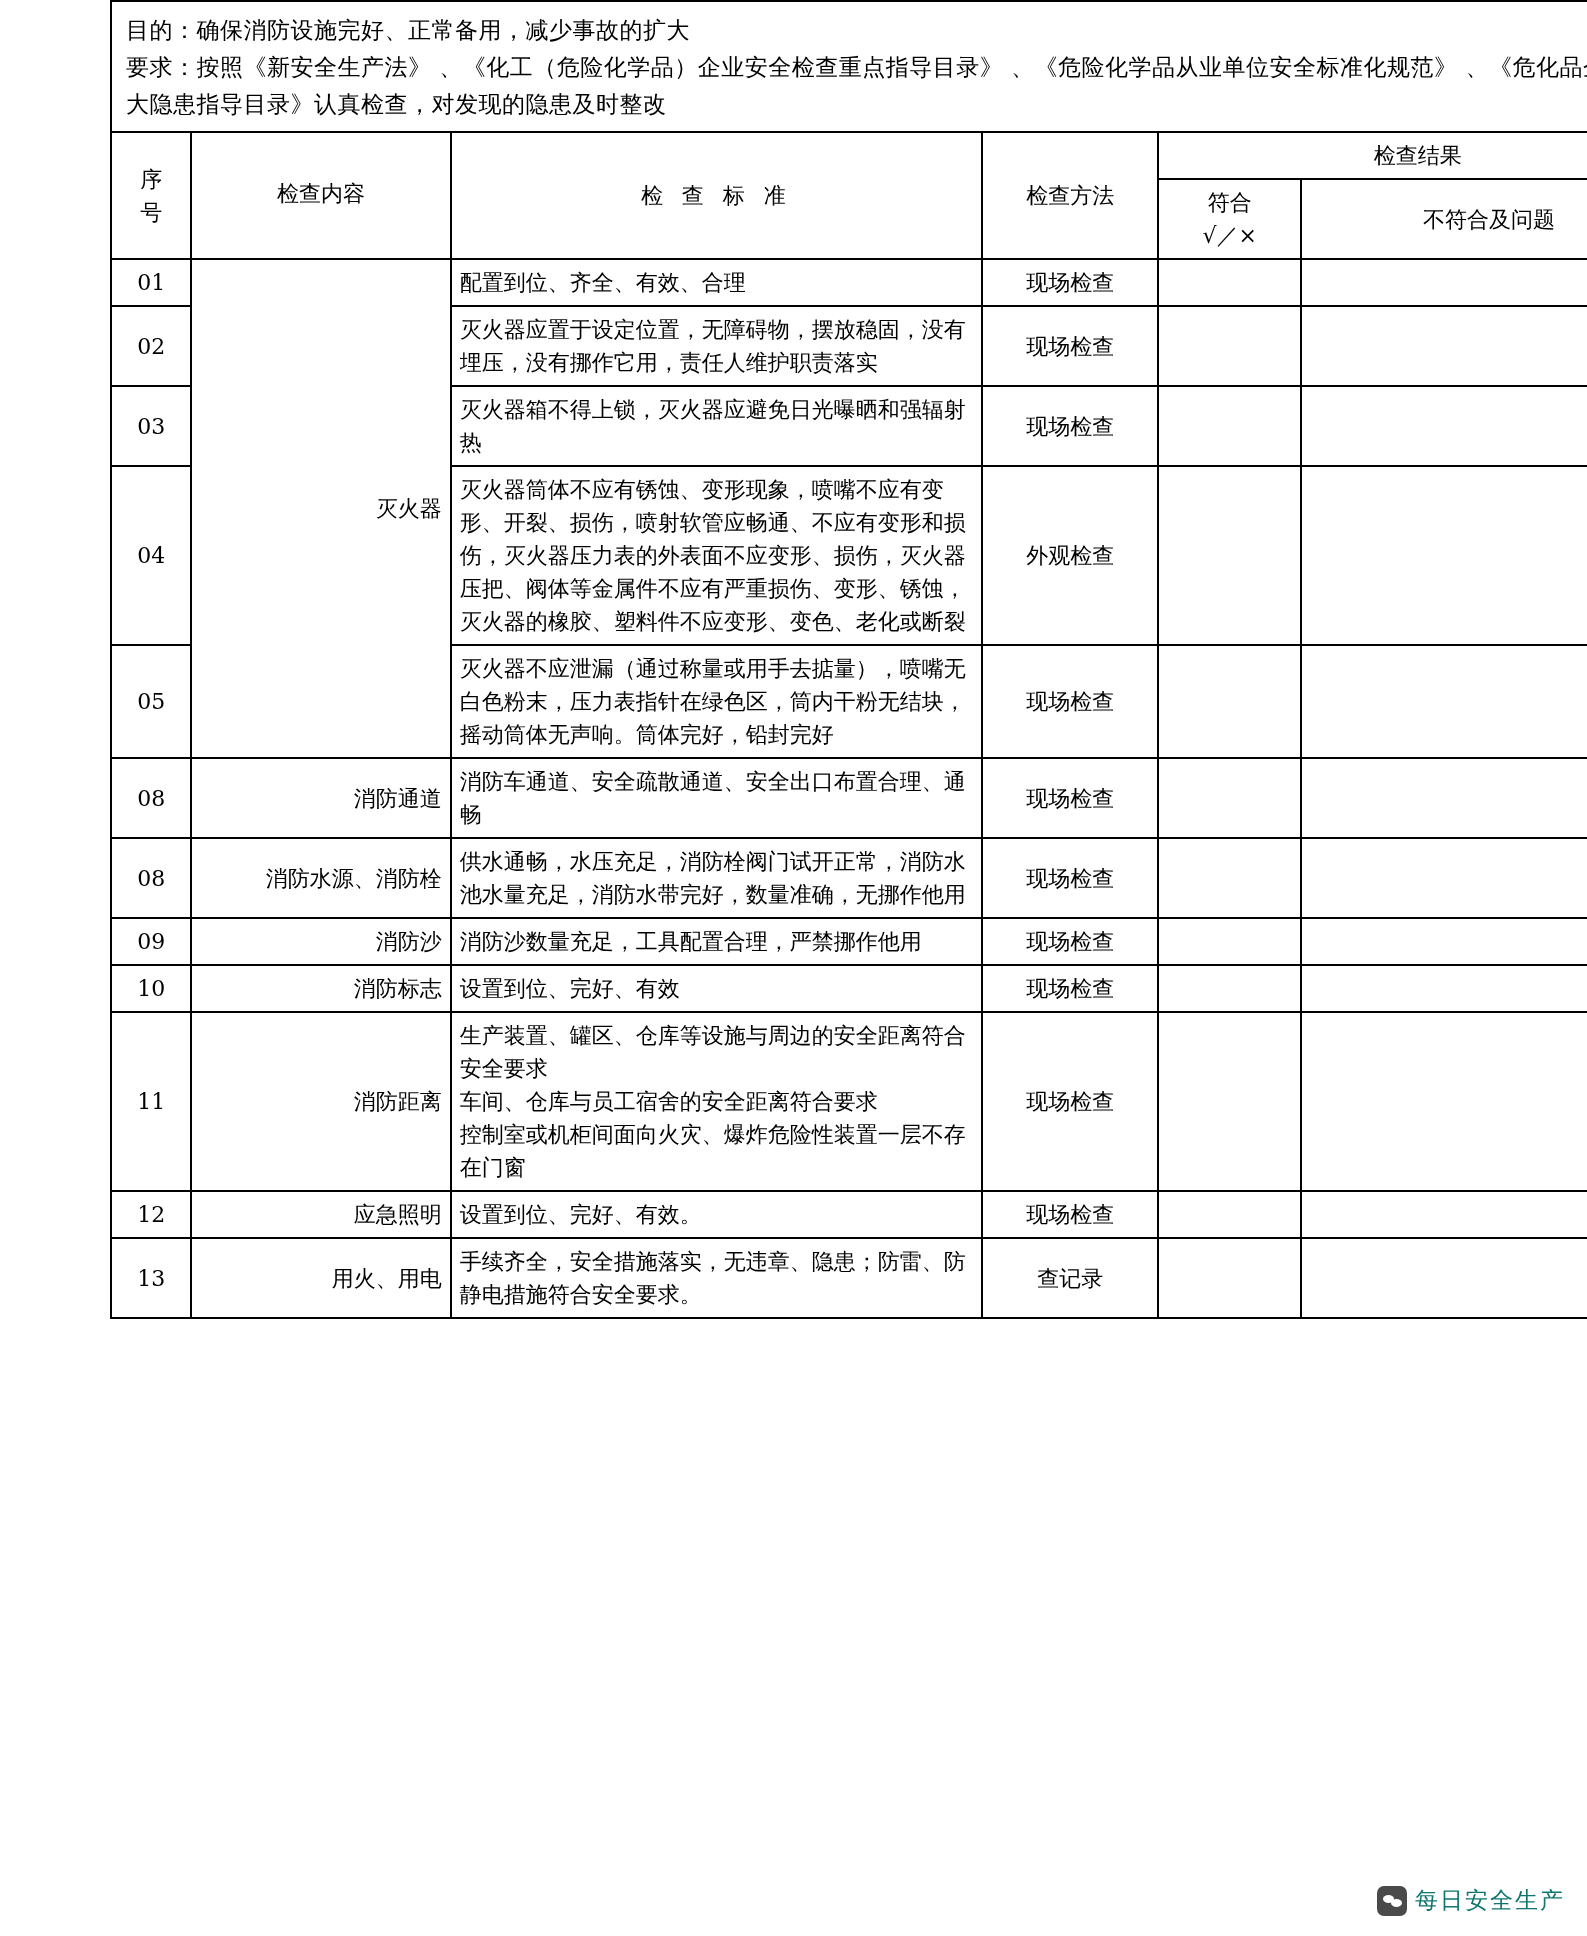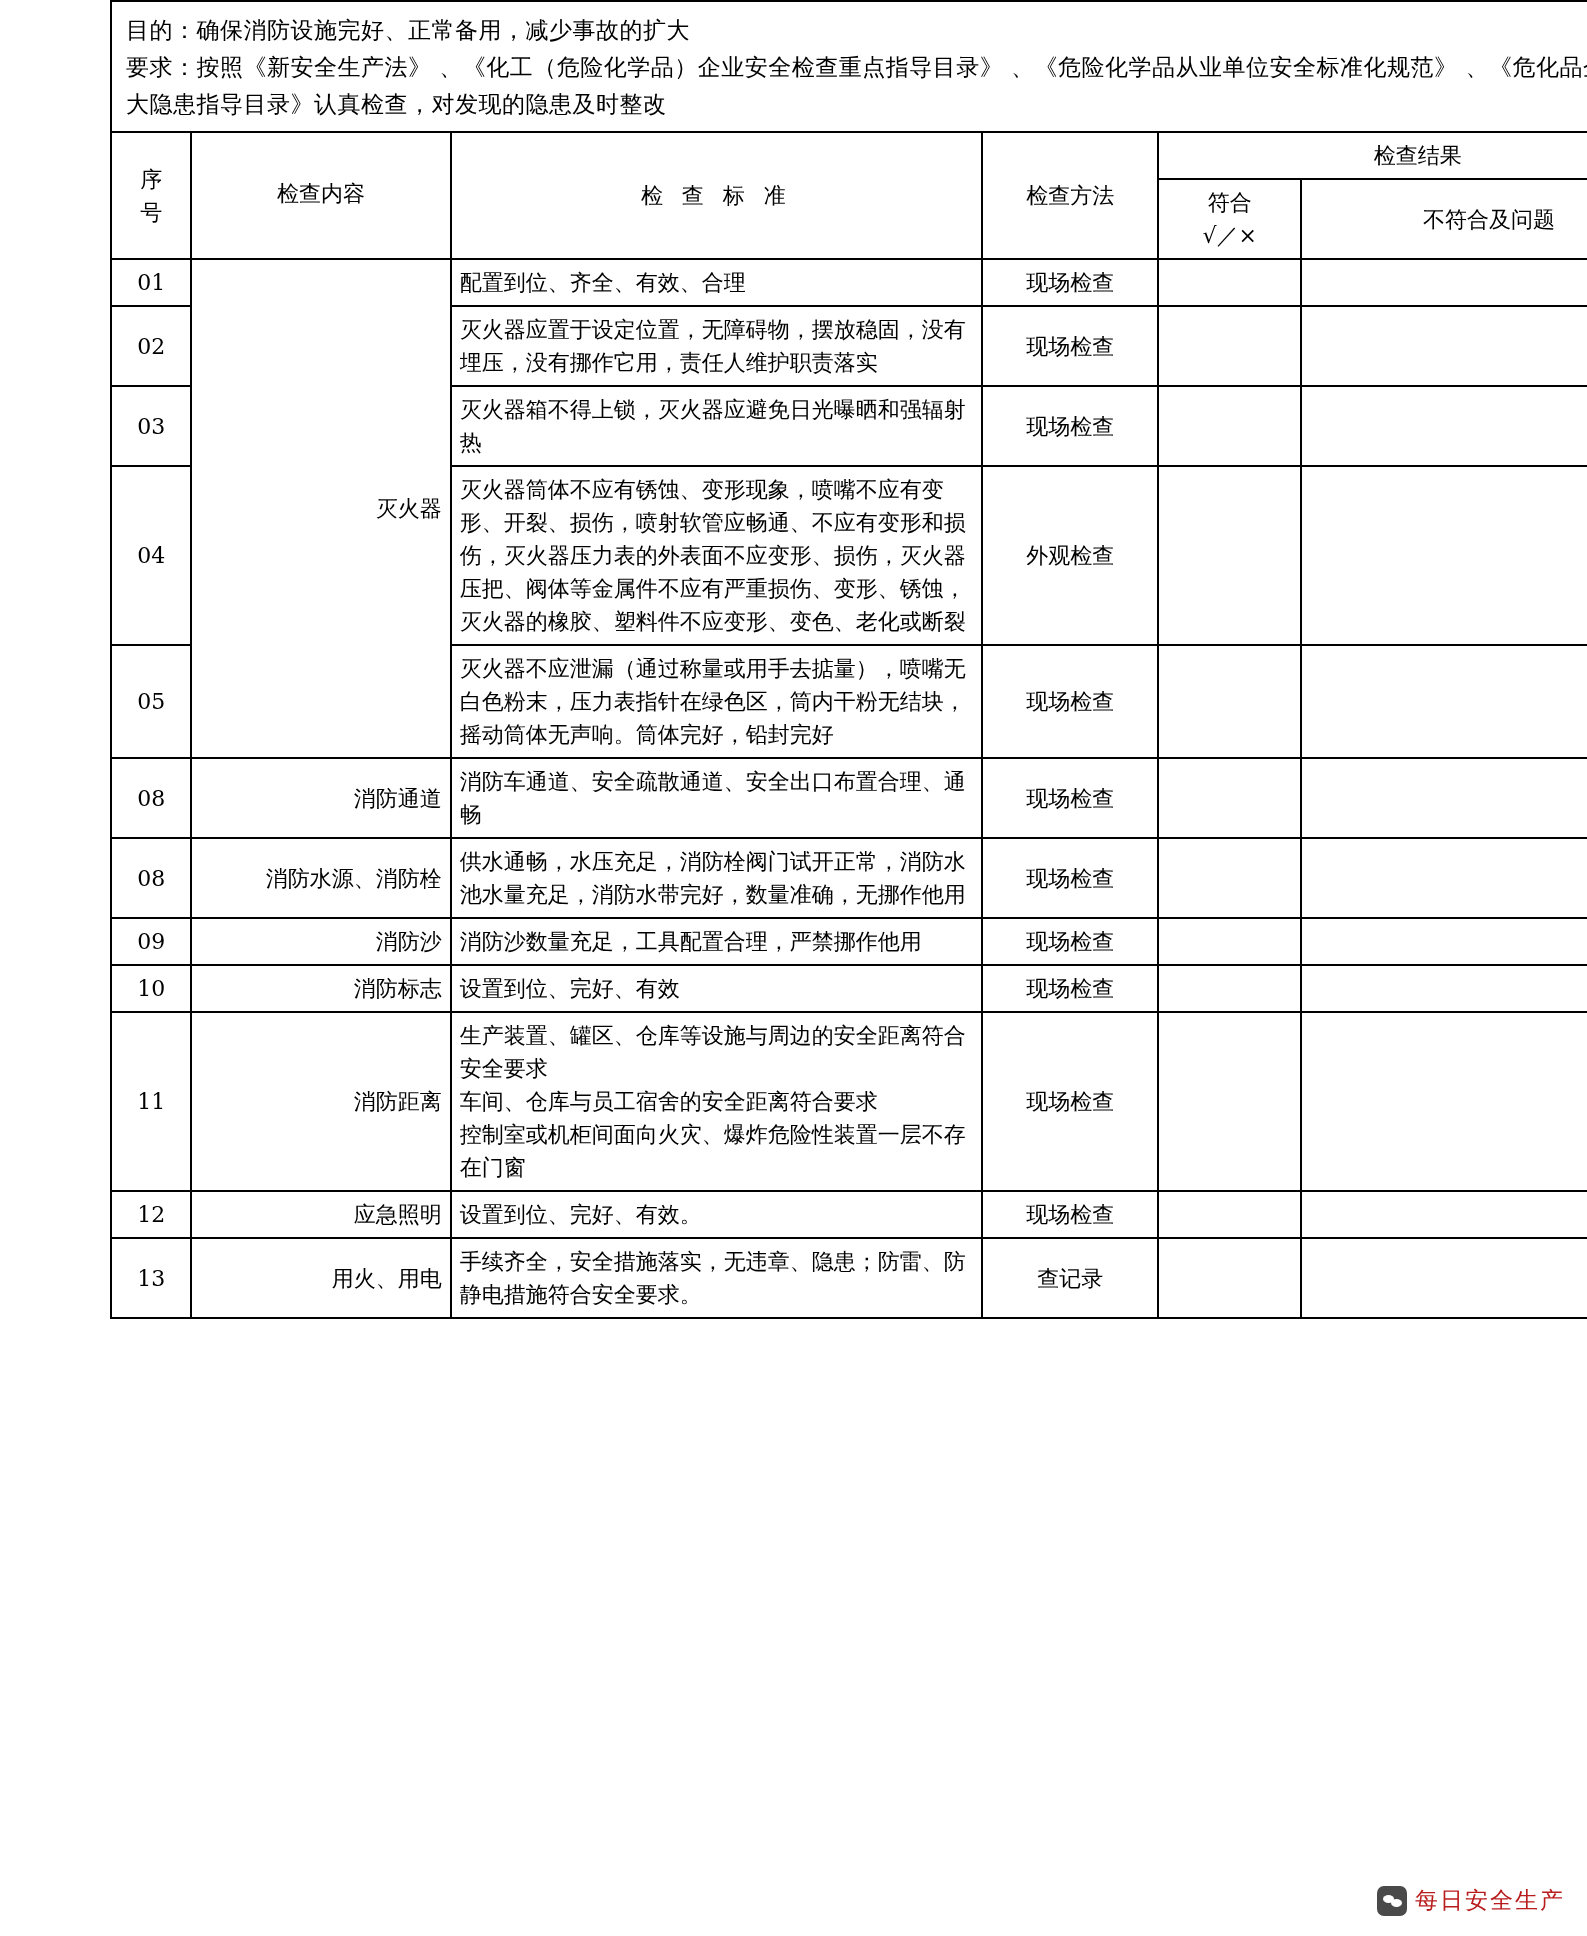--- a/index.html
+++ b/index.html
@@ -65,21 +65,21 @@
   .center      { text-align: center; }
 
   
   .watermark {
     position: absolute;
     right: 22px;
     bottom: 20px;
     display: flex;
     align-items: center;
     gap: 8px;
-    color: #b91c1c;
+    color: #0f766e;
     font-size: 23px;
     font-family: "DejaVu Serif", "Liberation Serif", serif;
     letter-spacing: 2px;
   }
   .wm-icon {
     width: 30px;
     height: 30px;
     border-radius: 7px;
     background: #4a4a4a;
     position: relative;

